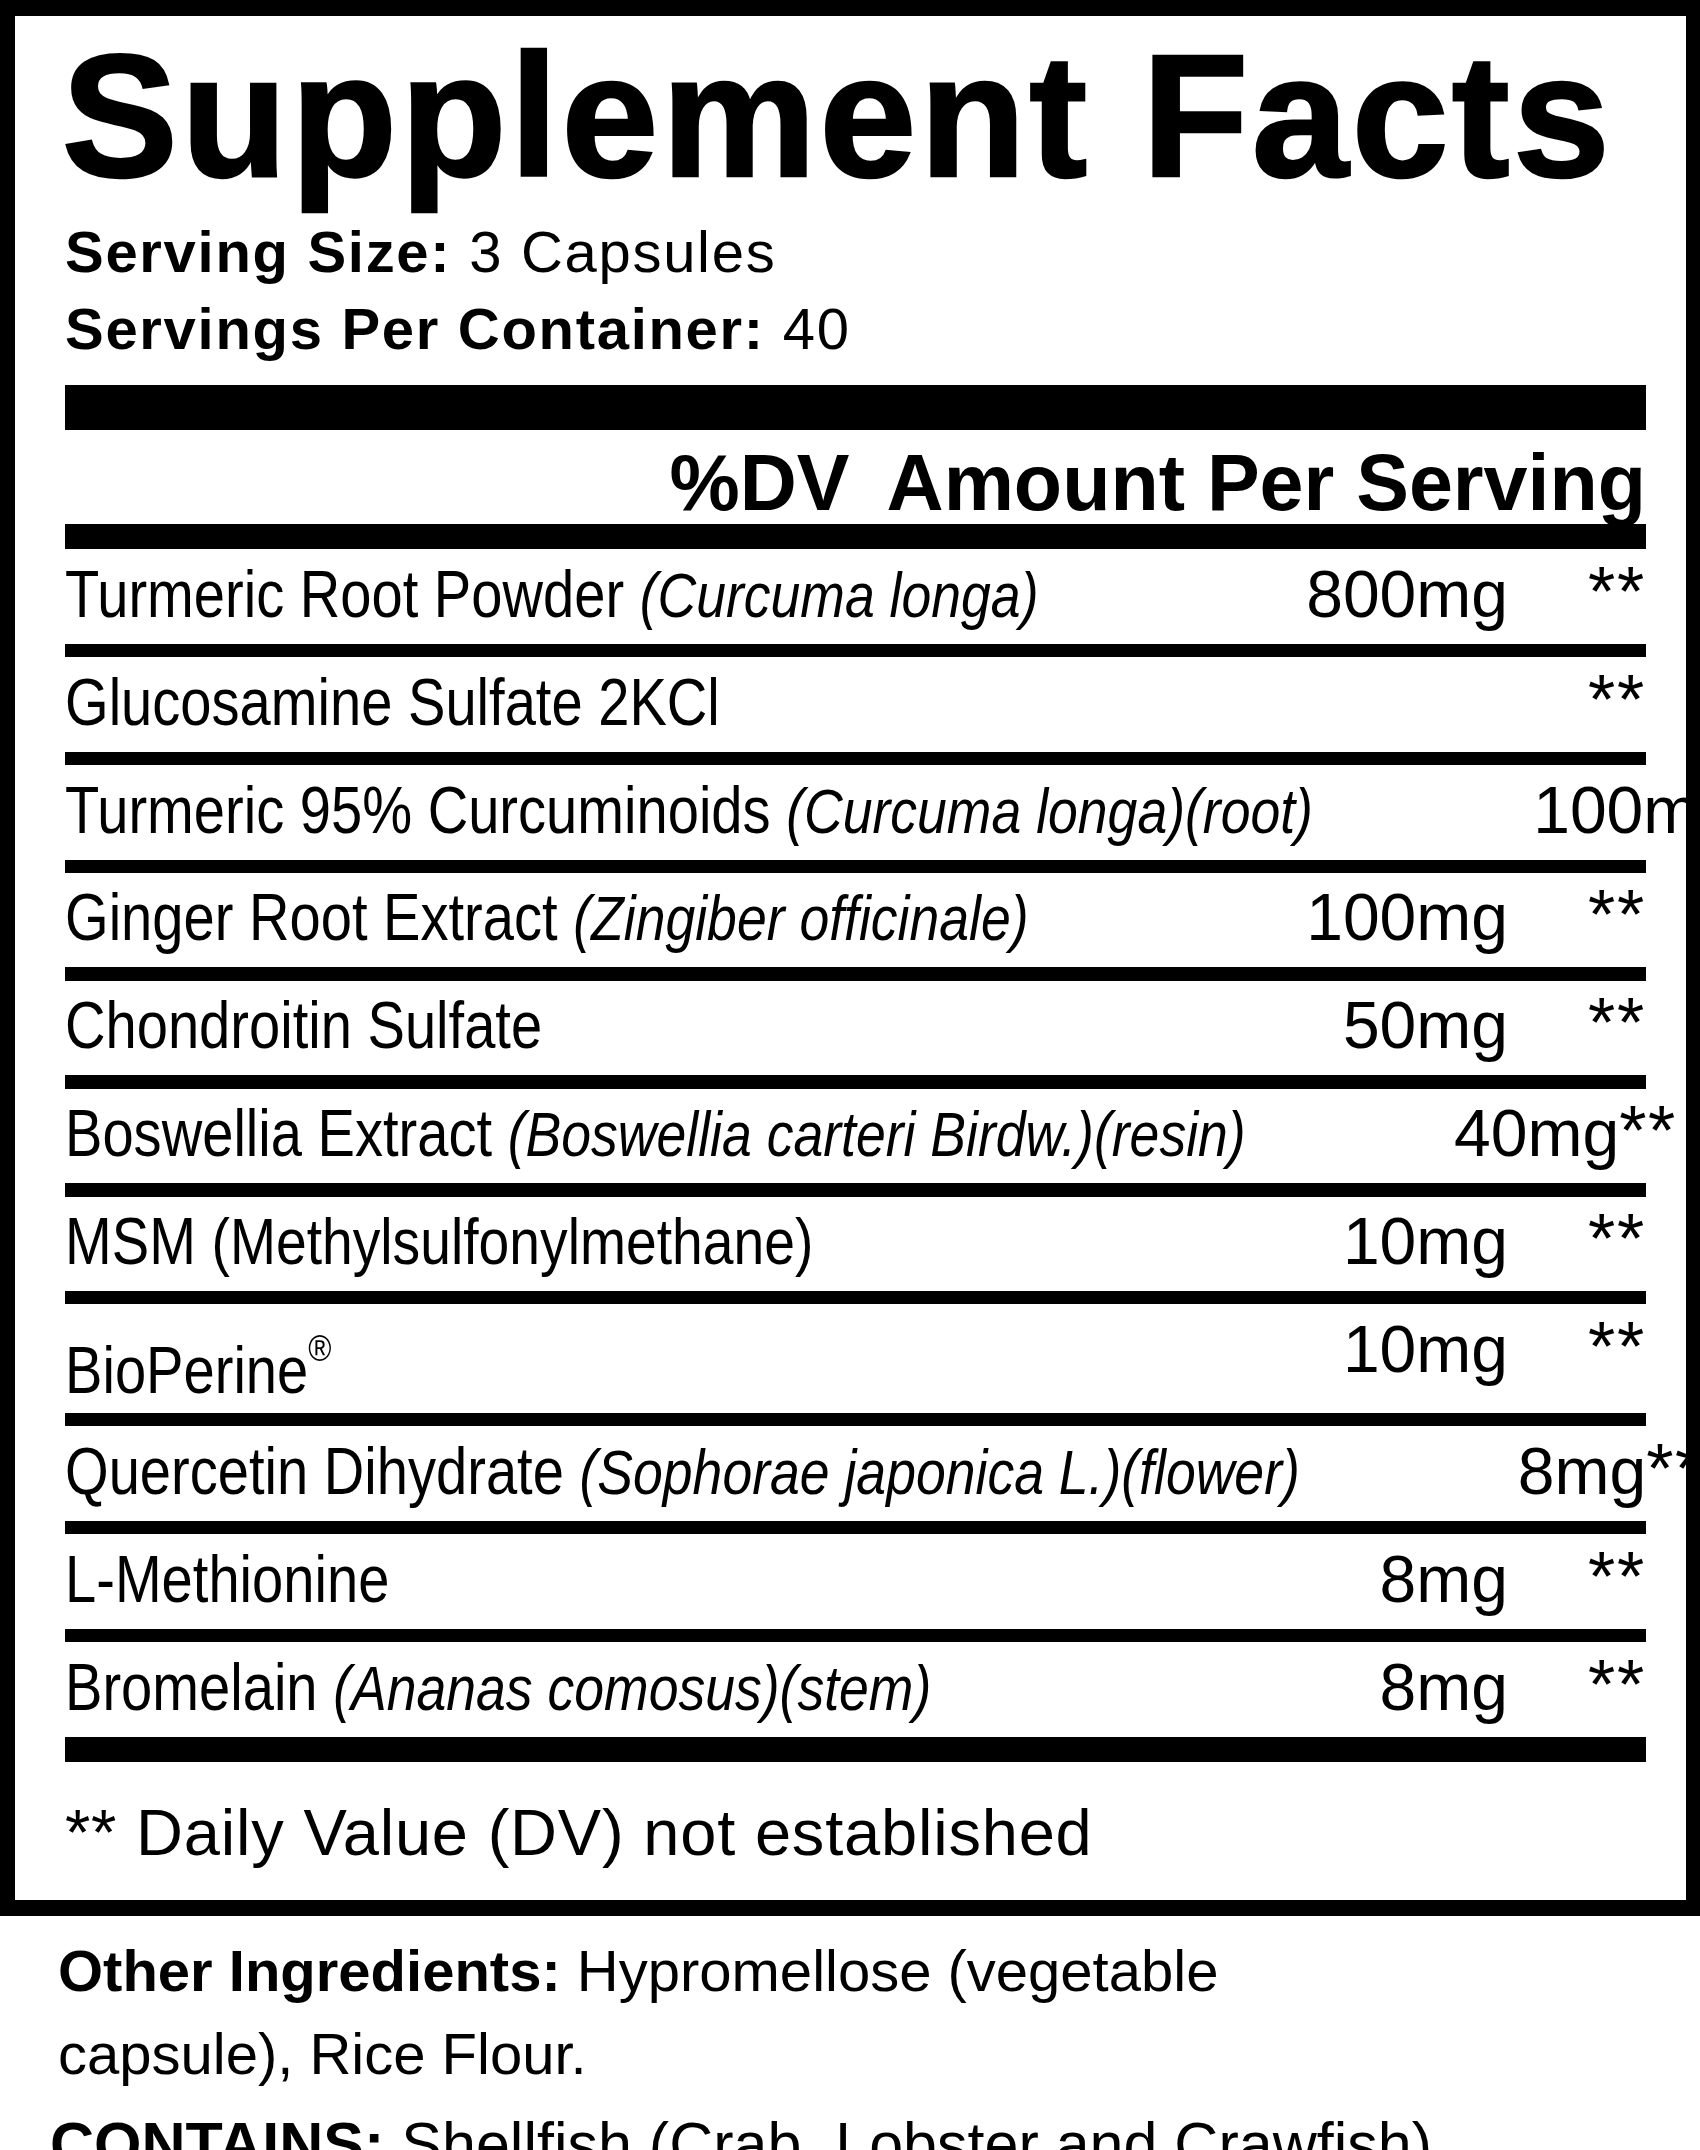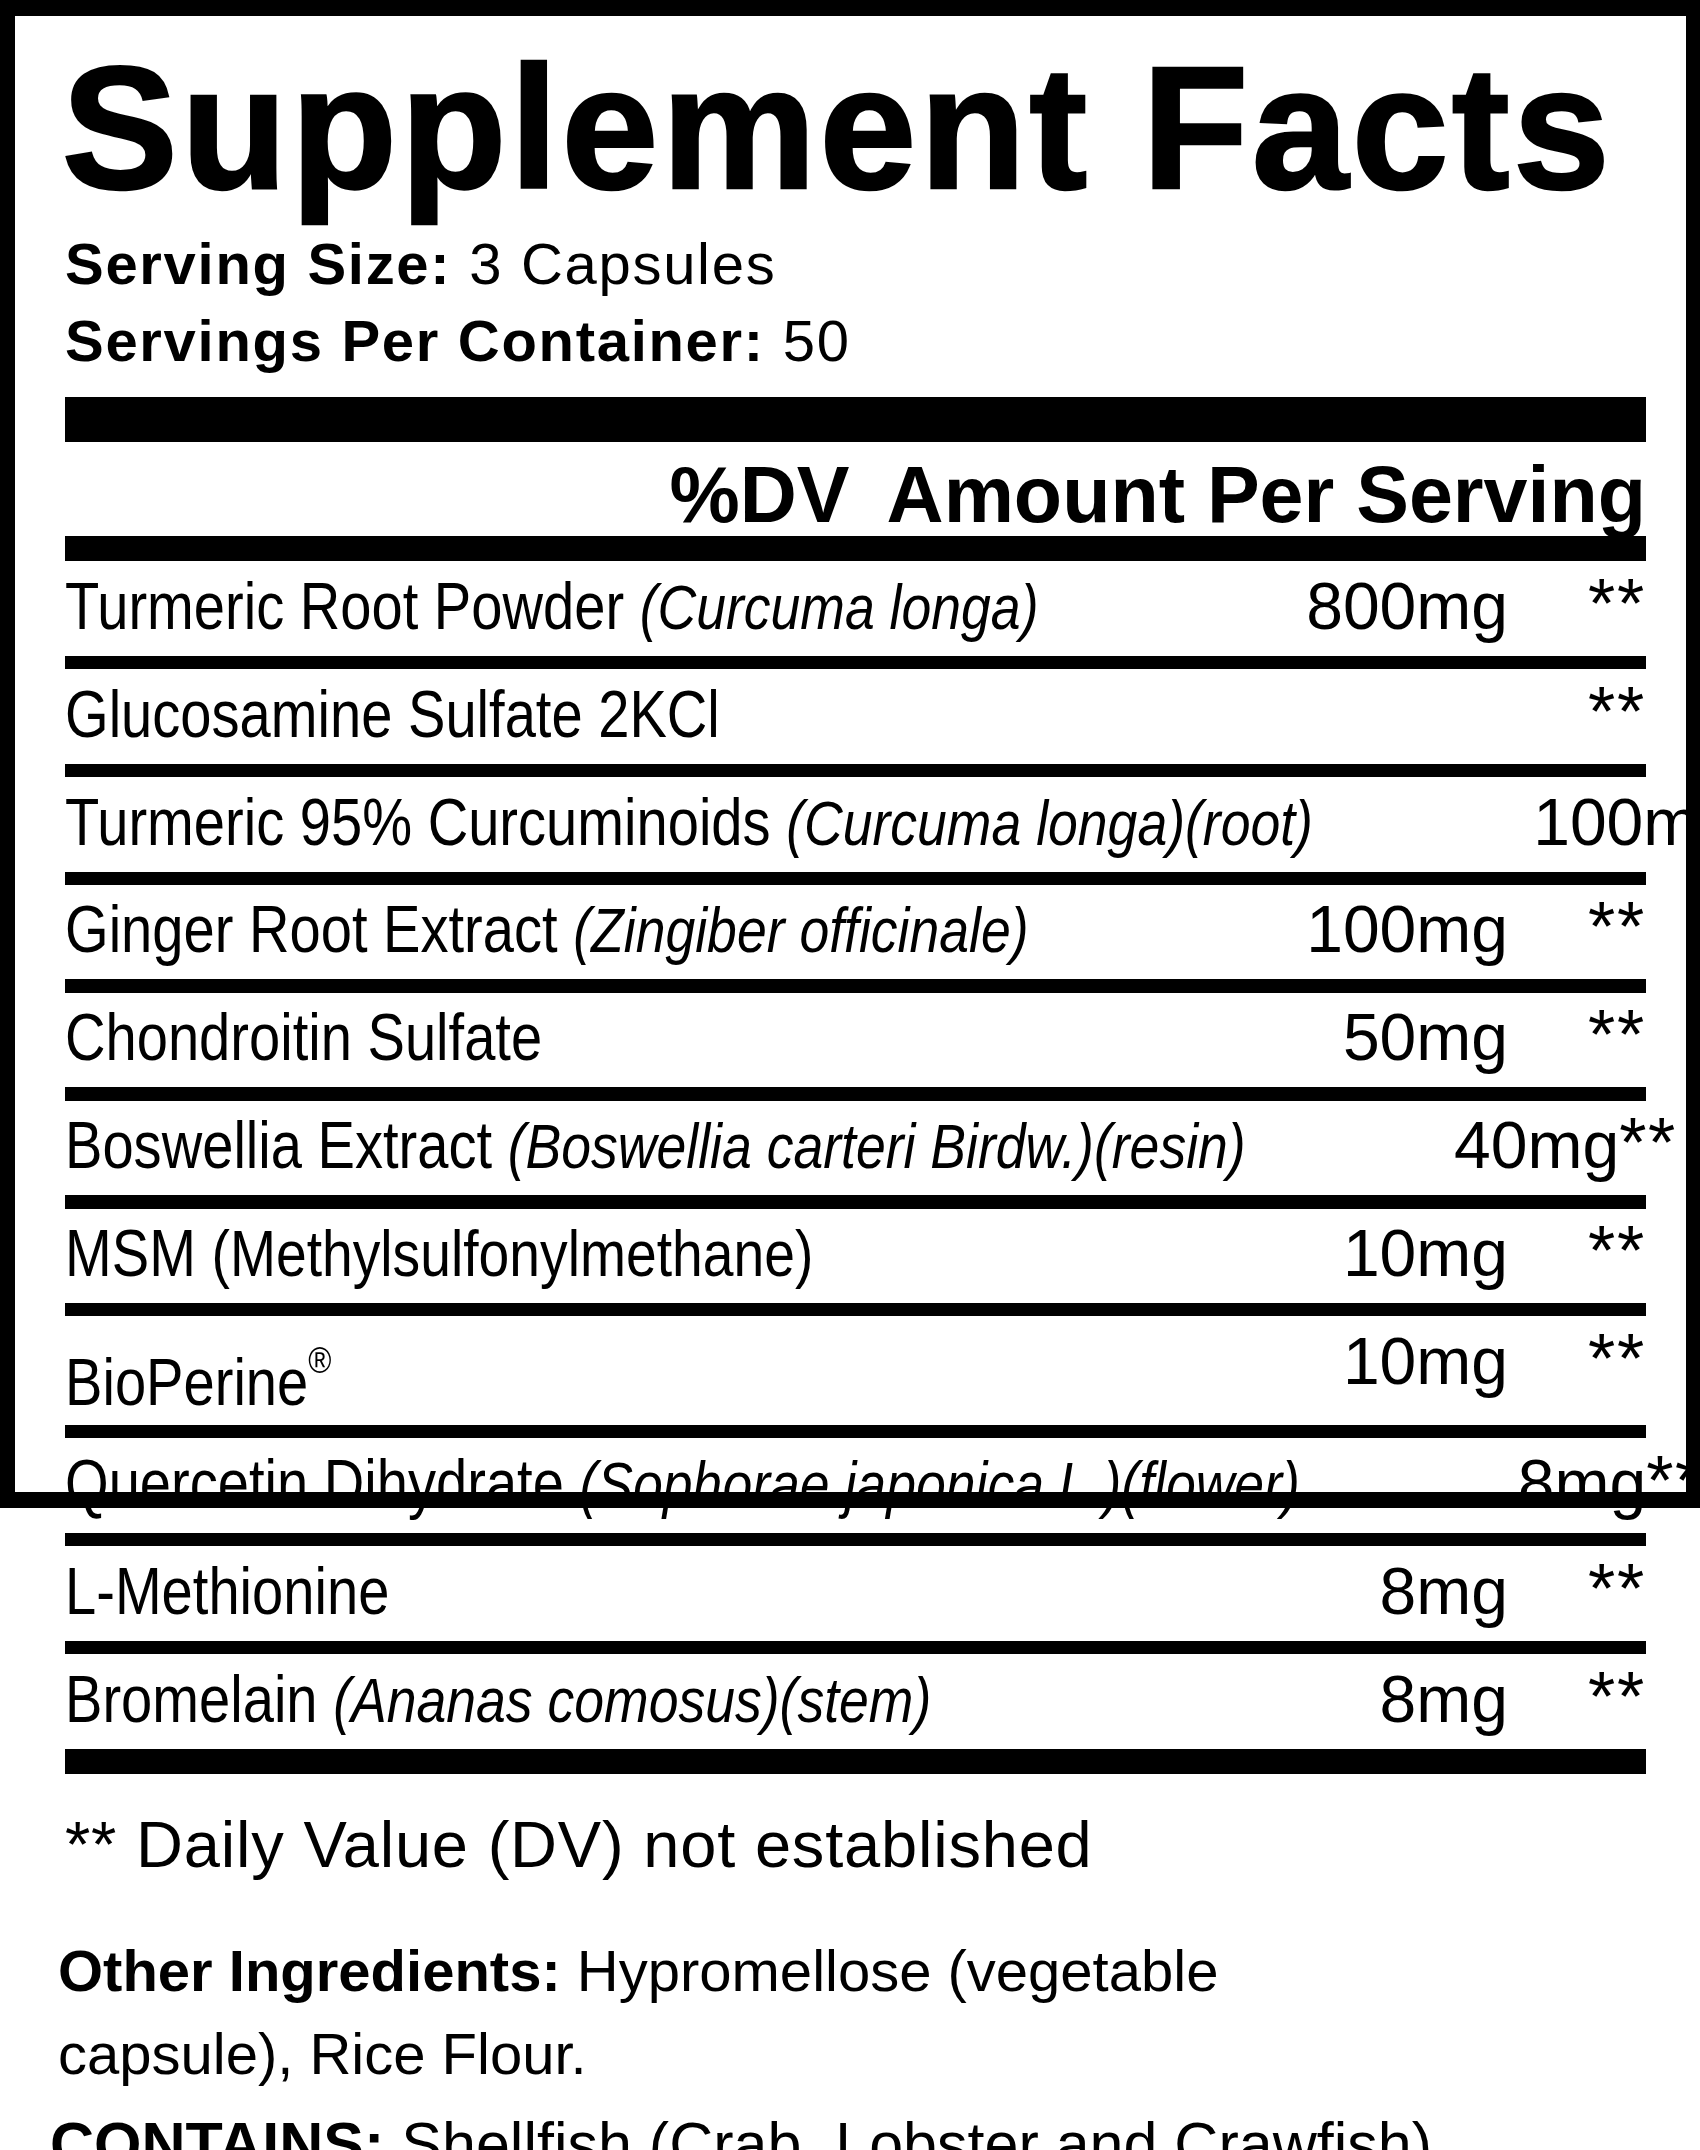--- a/index.html
+++ b/index.html
@@ -5,26 +5,26 @@
   html, body { margin: 0; padding: 0; background: #fff; }
   body {
     width: 1701px; height: 2151px;
     font-family: "Liberation Sans", sans-serif;
     color: #000;
   }
   .label { position: relative; width: 1701px; height: 2151px; background: #fff; overflow: hidden; }
 
   .facts-box {
     position: absolute; top: 0; left: 0;
-    width: 1701px; height: 1508px;
+    width: 1701px; height: 1916px;
     box-sizing: border-box;
     border: 15px solid #000;
     border-top-width: 16.6px;
     border-bottom-width: 16.6px;
-    padding: 20px 40px 0 50px;
+    padding: 8px 40px 0 50px;
     background: #fff;
   }
 
   .title {
     font-weight: bold;
     font-size: 174px;
     line-height: 183px;
     letter-spacing: 3.3px;
     white-space: nowrap;
     margin-left: -3.3px;
@@ -75,21 +75,21 @@
 
     <div class="title">Supplement Facts</div>
 
     <div class="serving-line">
       <span class="b">Serving Size:</span>
       <span>3 Capsules</span>
     </div>
 
     <div class="serving-line">
       <span class="b">Servings Per Container:</span>
-      <span>50</span>
+      <span>40</span>
     </div>
 
     <div class="bar-big"></div>
 
     <div class="col-header">
       <span>%DV</span>
       <span>Amount Per Serving</span>
     </div>
 
     <div class="sep thick"></div>

